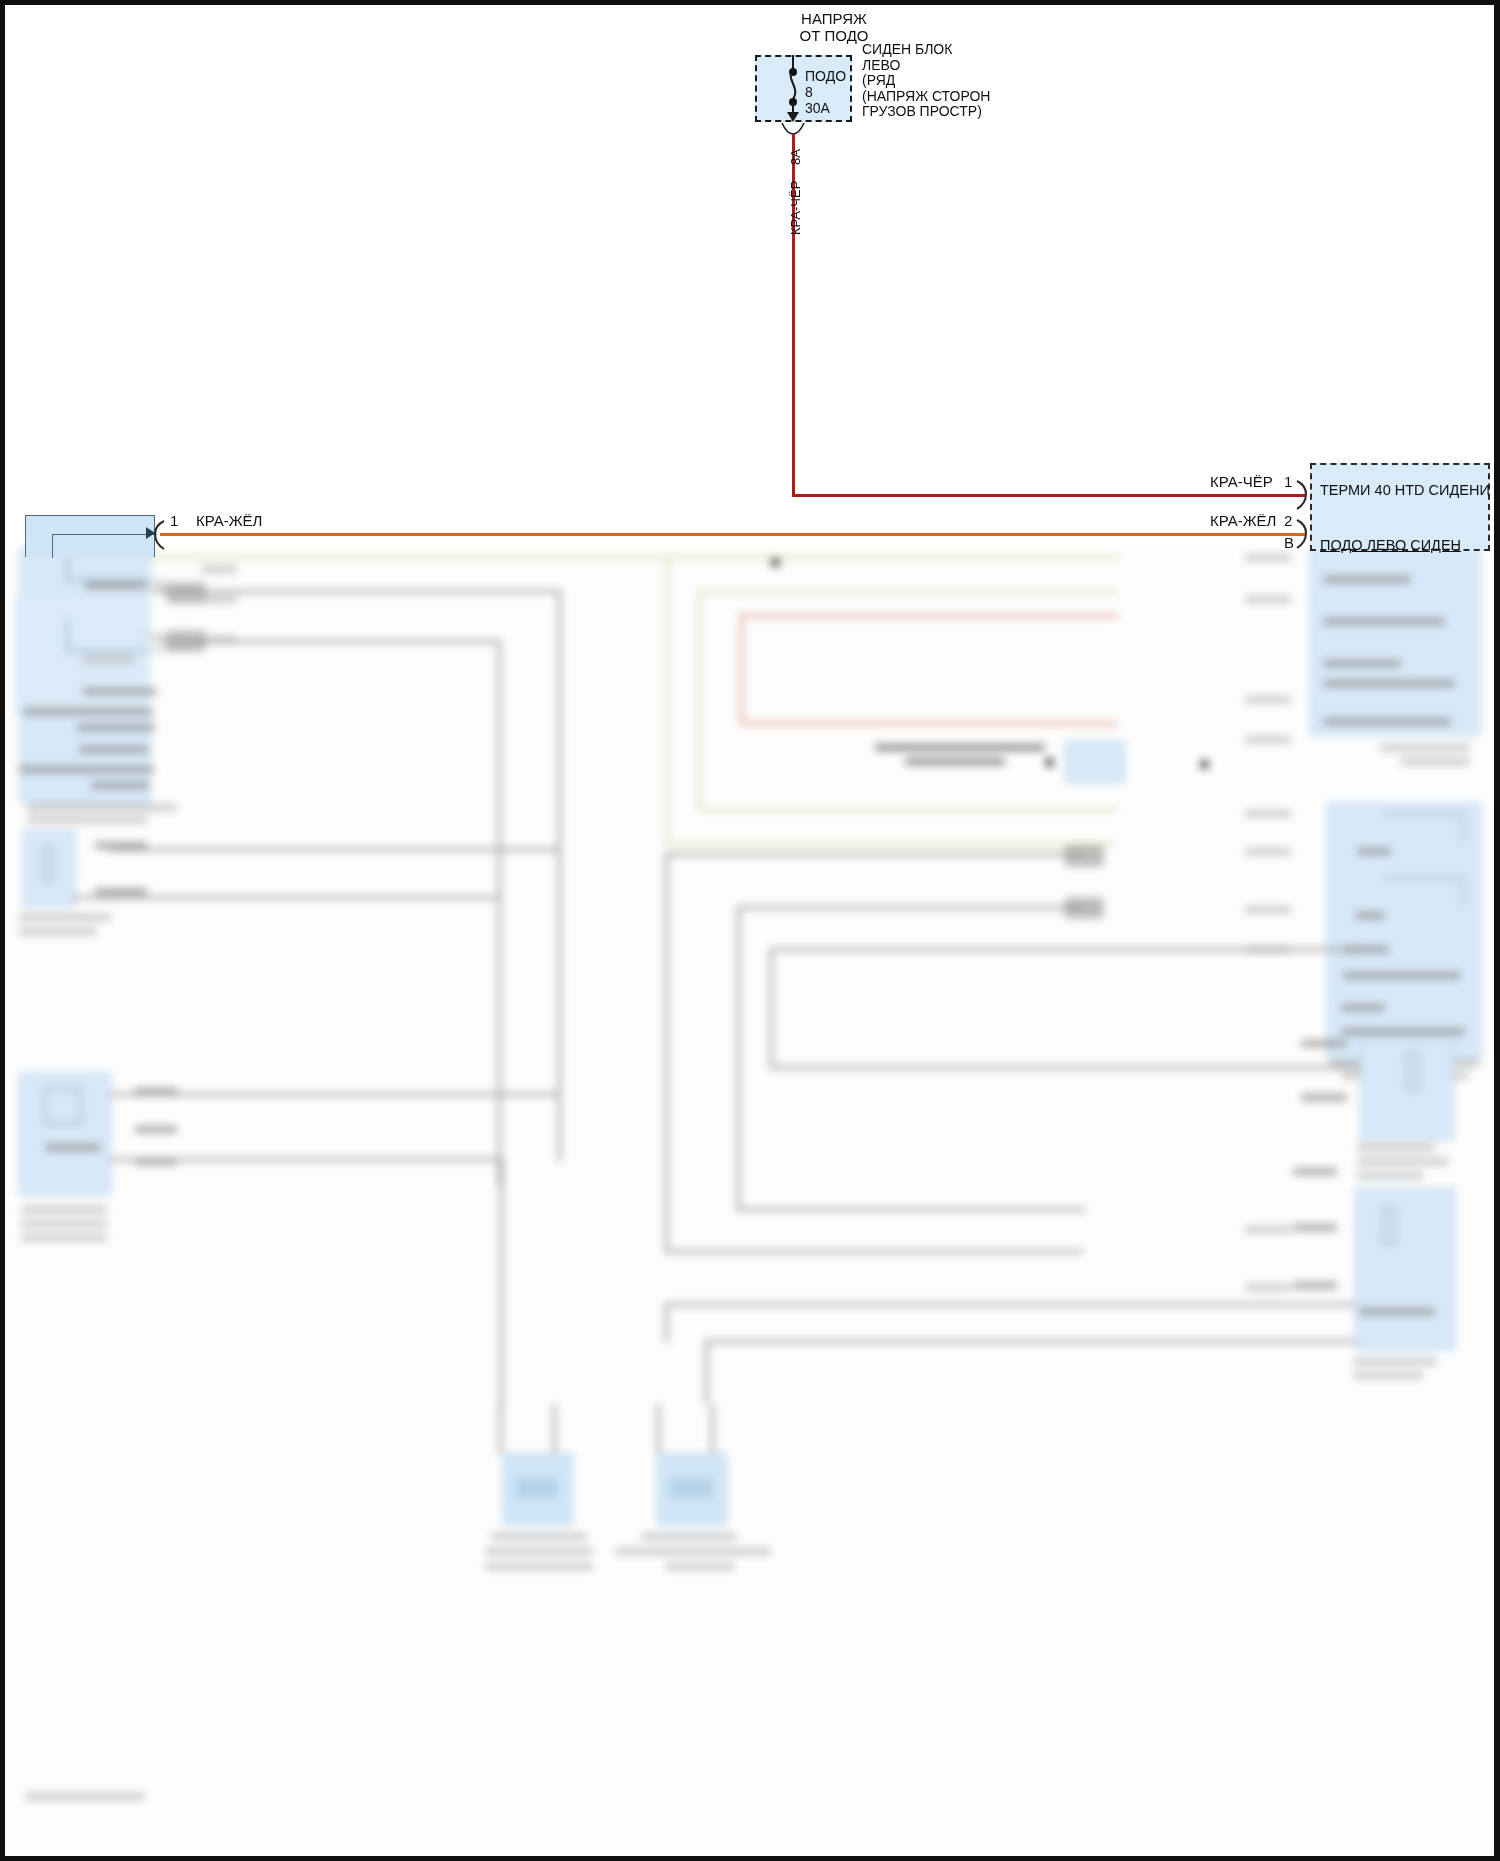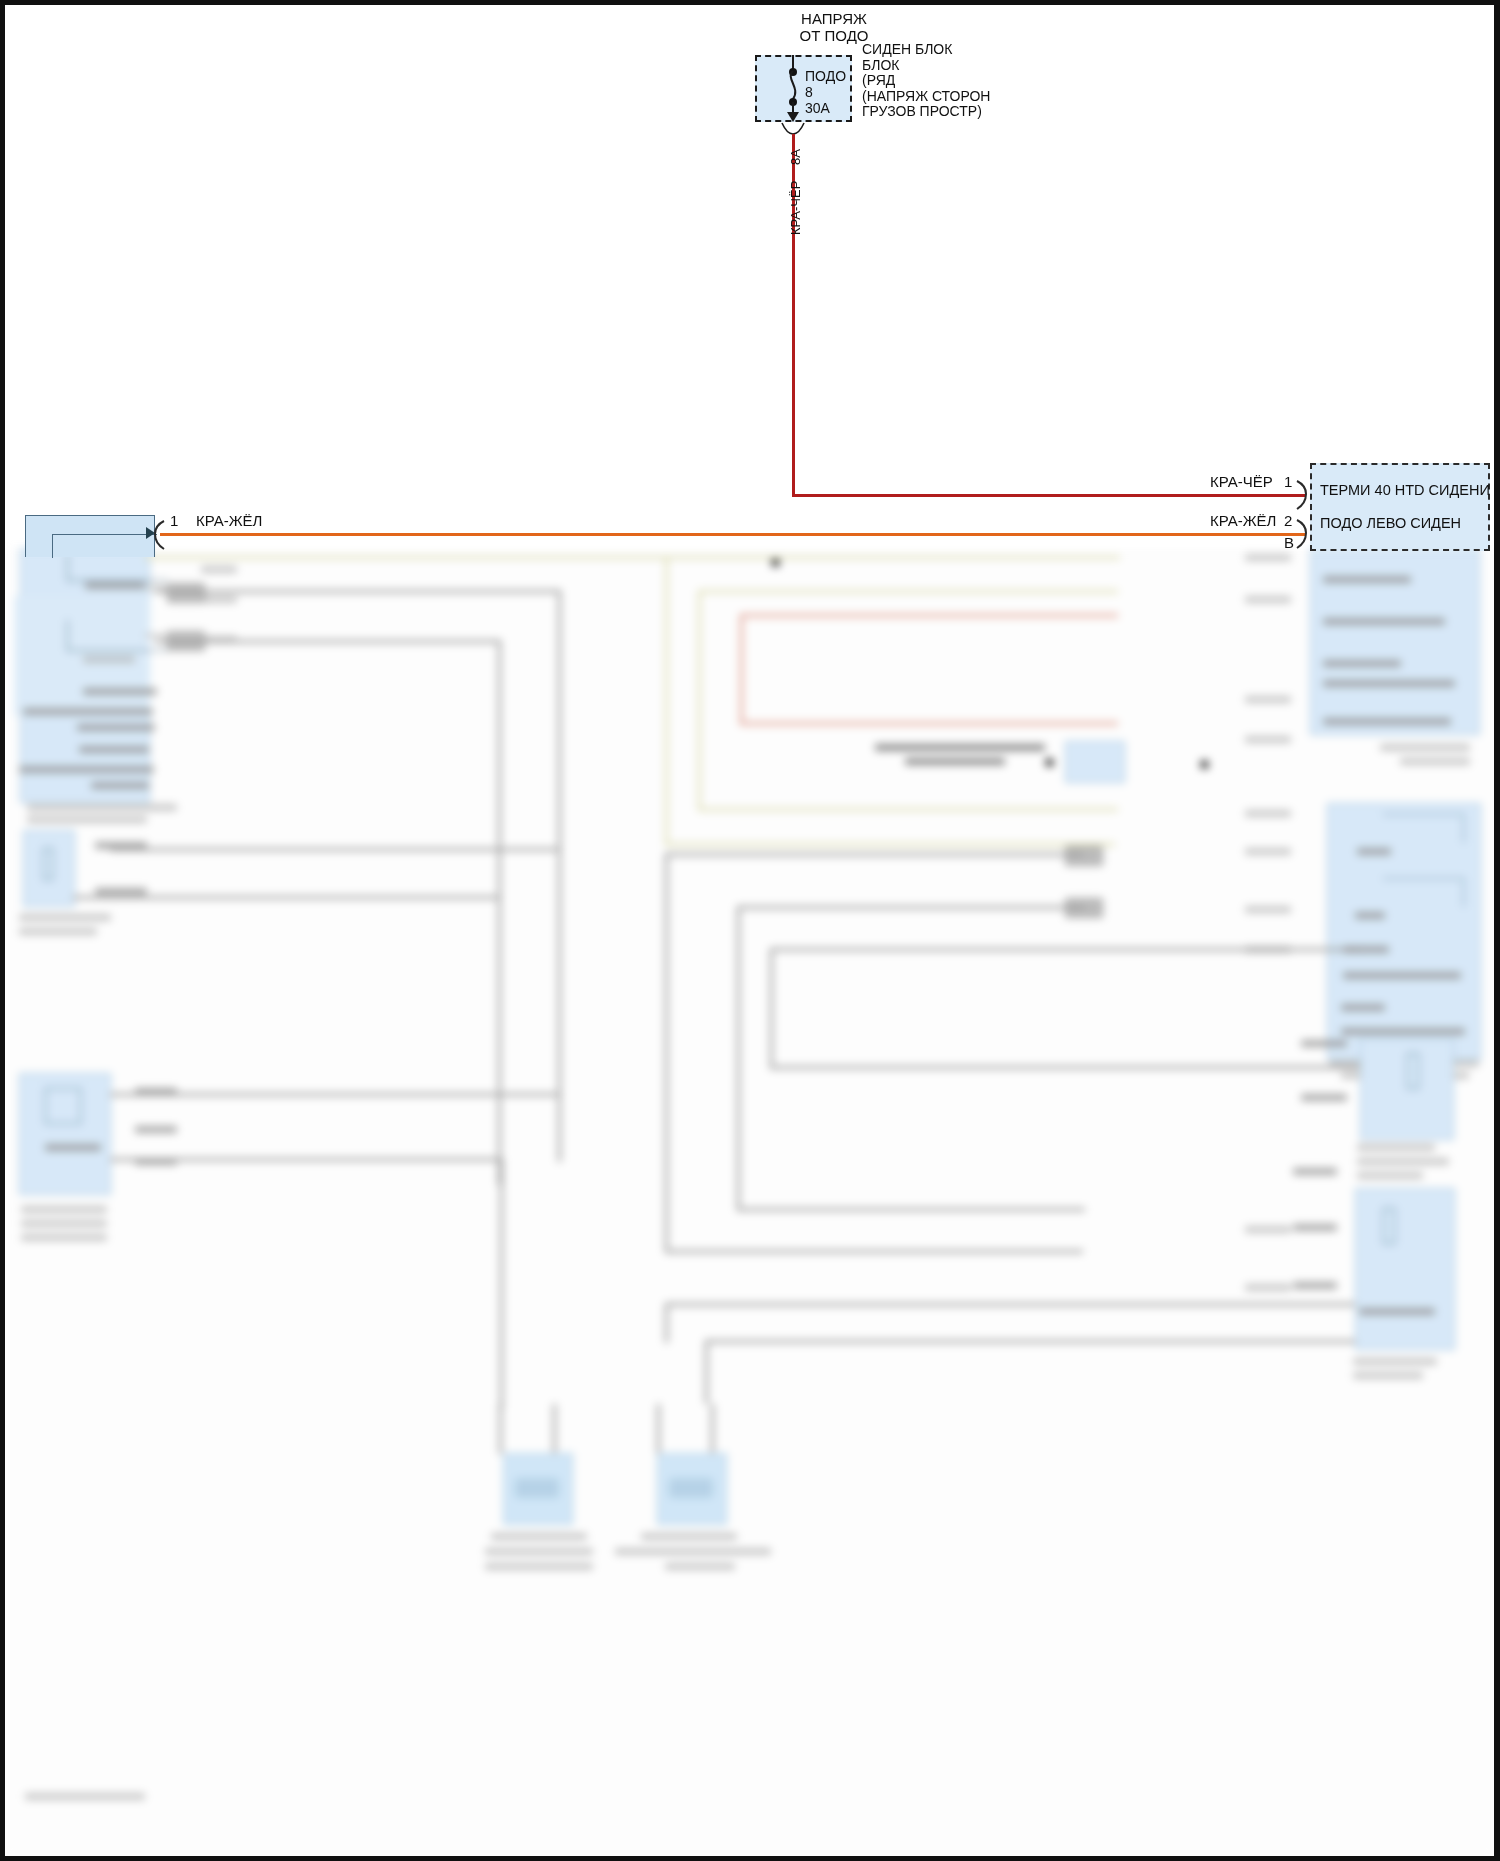--- a/index.html
+++ b/index.html
@@ -365,21 +365,21 @@
     <div class="fuse-arrow"></div>
 
     <div class="lbl fuse-inner-label">
       <div>ПОДО</div>
       <div>8</div>
       <div>30А</div>
     </div>
 
     <div class="lbl fuse-right-text">
       <div>СИДЕН БЛОК</div>
-      <div>БЛОК</div>
+      <div>ЛЕВО</div>
       <div>(РЯД</div>
       <div>(НАПРЯЖ СТОРОН</div>
       <div>ГРУЗОВ ПРОСТР)</div>
     </div>
 
     <svg style="position:absolute;left:780px;top:122px;" width="28" height="14">
       <path d="M2,1 C6,10 10,12 13,12 C16,12 20,10 24,1" stroke="#1a1a1a" stroke-width="1.6" fill="none"></path>
     </svg>
 
     <div class="w-red v" style="left:792px;top:134px;height:363px;"></div>
@@ -388,21 +388,21 @@
 
     <div class="w-red h" style="left:792px;top:494px;width:513px;"></div>
     <div class="wire-name" style="left:1210px;top:473px;">КРА-ЧЁР</div>
     <div class="pin-num" style="left:1284px;top:473px;">1</div>
     <svg style="position:absolute;left:1294px;top:480px;" width="16" height="30">
       <path d="M3,1 C11,5 12,10 12,14 C12,18 11,24 3,29" stroke="#2a2a2a" stroke-width="2" fill="none"></path>
     </svg>
 
     <div class="conn-right"></div>
     <div class="conn-right-txt" style="left:1320px;top:482px;">ТЕРМИ 40 НТD СИДЕНИ</div>
-    <div class="conn-right-txt" style="left:1320px;top:515px;">ПОДО ЛЕВО СИДЕН</div>
+    <div class="conn-right-txt" style="left:1320px;top:537px;text-decoration:underline;">ПОДО ЛЕВО СИДЕН</div>
 
     <div class="w-org h" style="left:160px;top:533px;width:1145px;"></div>
     <div class="wire-name" style="left:1210px;top:512px;">КРА-ЖЁЛ</div>
     <div class="pin-num" style="left:1284px;top:512px;">2</div>
     <div class="pin-num" style="left:1284px;top:534px;">B</div>
     <svg style="position:absolute;left:1294px;top:519px;" width="16" height="30">
       <path d="M3,1 C11,5 12,10 12,14 C12,18 11,24 3,29" stroke="#2a2a2a" stroke-width="2" fill="none"></path>
     </svg>
 
     <div class="conn-left"></div>

